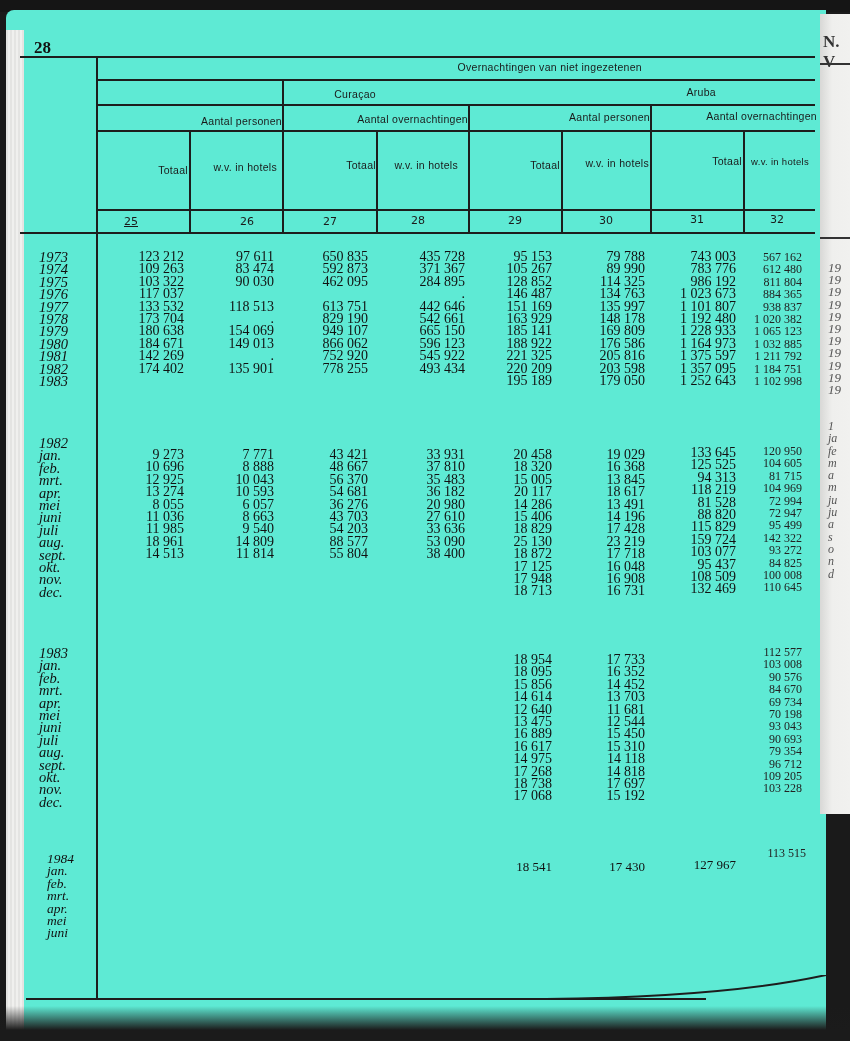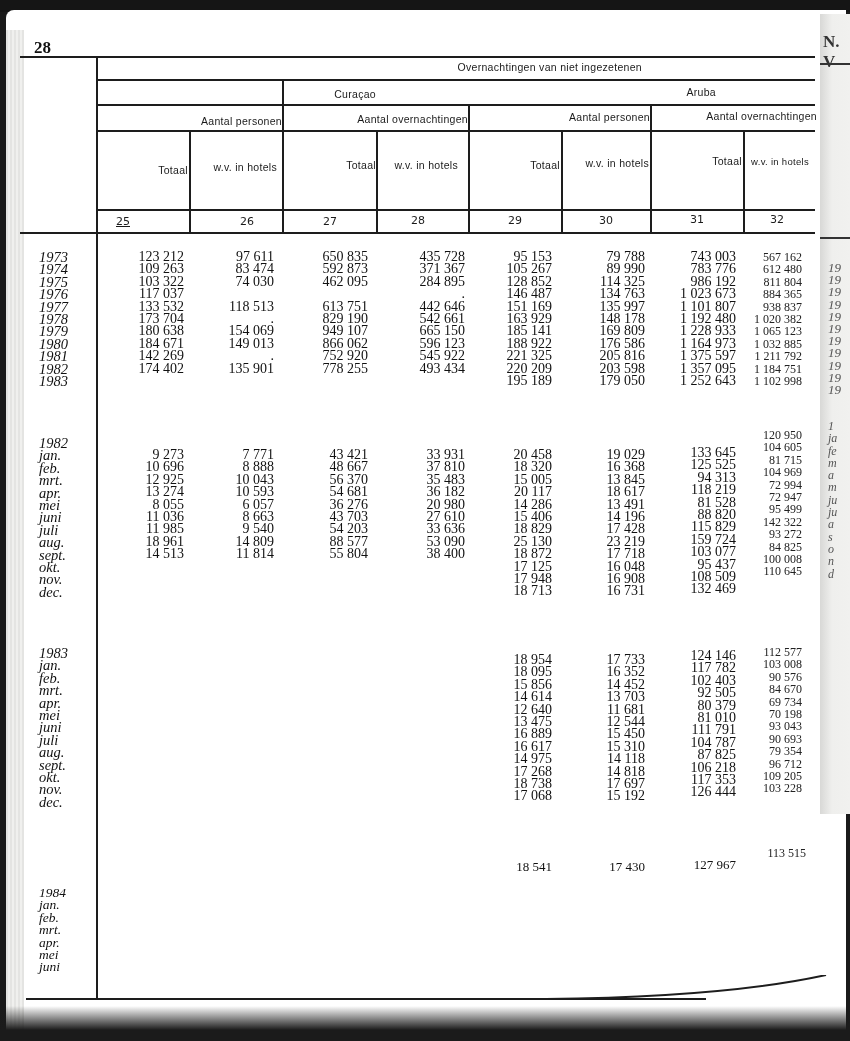--- a/index.html
+++ b/index.html
@@ -4,21 +4,21 @@
 <style>
   html, body { margin:0; padding:0; }
   body {
     width:850px; height:1041px; overflow:hidden; position:relative;
     background:#1a1a1a;
     font-family:"Liberation Serif", serif;
   }
   .topbar { position:absolute; left:0; top:0; width:850px; height:12px; background:#151515; }
   .page {
     position:absolute; left:6px; top:10px; width:820px; height:1020px;
-    background:#ffffff; border-top-left-radius:8px;padding-left:20px;
+    background:#5eead4; border-top-left-radius:8px;
   }
   .page-edge {
     position:absolute; left:0; top:20px; width:18px; height:1000px;
     background:repeating-linear-gradient(90deg,#e4e4e2 0 2px,#f0f0ee 2px 4px);
   }
   .right-page {
     position:absolute; left:820px; top:14px; width:30px; height:800px;
     background:linear-gradient(90deg,#d8d8d6,#efefed 40%,#f1f1ef);
   }
   .right-page .rp-title { position:absolute; left:3px; top:18px; font-size:17px; font-weight:bold; color:#333; }
@@ -85,21 +85,21 @@
 
   <div class="hdr" style="left:92px; top:153px; width:90px;">Totaal</div>
   <div class="hdr" style="left:185px; top:150px; width:90px; width:86px;">w.v. in hotels</div>
   <div class="hdr" style="left:278px; top:148px; width:92px;">Totaal</div>
   <div class="hdr" style="left:372px; top:148px; width:80px;">w.v. in hotels</div>
   <div class="hdr" style="left:464px; top:148px; width:90px;">Totaal</div>
   <div class="hdr" style="left:557px; top:146px; width:86px;">w.v. in hotels</div>
   <div class="hdr" style="left:646px; top:144px; width:90px;">Totaal</div>
   <div class="hdr" style="left:739px; top:145px; width:64px; font-size:9.5px;">w.v. in hotels</div>
 
-  <div class="colnum" style="left:76px; top:205px; width:82px;text-decoration:underline;">25</div>
+  <div class="colnum" style="left:84px; top:205px; width:82px;text-decoration:underline;">25</div>
   <div class="colnum" style="left:185px; top:205px; width:112px;">26</div>
   <div class="colnum" style="left:278px; top:205px; width:92px;">27</div>
   <div class="colnum" style="left:372px; top:204px; width:80px;">28</div>
   <div class="colnum" style="left:464px; top:204px; width:90px;">29</div>
   <div class="colnum" style="left:557px; top:204px; width:86px;">30</div>
   <div class="colnum" style="left:646px; top:203px; width:90px;">31</div>
   <div class="colnum" style="left:739px; top:203px; width:64px;">32</div>
 
   <div class="rowlabels" style="top:241px;">
     <div>1973</div>
@@ -124,21 +124,21 @@
       <div>173 704</div>
       <div>180 638</div>
       <div>184 671</div>
       <div>142 269</div>
       <div>174 402</div>
       <div></div>
   </div>
   <div class="col" style="left:190px; top:241px; width:78px;">
     <div>97 611</div>
       <div>83 474</div>
-      <div>74 030</div>
+      <div>90 030</div>
       <div></div>
       <div>118 513</div>
       <div>.</div>
       <div>154 069</div>
       <div>149 013</div>
       <div>.</div>
       <div>135 901</div>
       <div></div>
   </div>
   <div class="col" style="left:280px; top:241px; width:82px;">
@@ -314,21 +314,21 @@
       <div>118 219</div>
       <div>81 528</div>
       <div>88 820</div>
       <div>115 829</div>
       <div>159 724</div>
       <div>103 077</div>
       <div>95 437</div>
       <div>108 509</div>
       <div>132 469</div>
   </div>
-  <div class="col small" style="left:740px; top:419px; width:56px;text-align:right;">
+  <div class="col small" style="left:740px; top:435px; width:56px;text-align:right;">
     <div>120 950</div>
       <div>104 605</div>
       <div>81 715</div>
       <div>104 969</div>
       <div>72 994</div>
       <div>72 947</div>
       <div>95 499</div>
       <div>142 322</div>
       <div>93 272</div>
       <div>84 825</div>
@@ -372,50 +372,36 @@
       <div>13 703</div>
       <div>11 681</div>
       <div>12 544</div>
       <div>15 450</div>
       <div>15 310</div>
       <div>14 118</div>
       <div>14 818</div>
       <div>17 697</div>
       <div>15 192</div>
   </div>
-  <div class="col" style="left:650px; top:640px; width:80px;">
-    <div>124 146</div>
-      <div>117 782</div>
-      <div>102 403</div>
-      <div>92 505</div>
-      <div>80 379</div>
-      <div>81 010</div>
-      <div>111 791</div>
-      <div>104 787</div>
-      <div>87 825</div>
-      <div>106 218</div>
-      <div>117 353</div>
-      <div>126 444</div>
-  </div>
   <div class="col small" style="left:740px; top:636px; width:56px;text-align:right;">
     <div>112 577</div>
       <div>103 008</div>
       <div>90 576</div>
       <div>84 670</div>
       <div>69 734</div>
       <div>70 198</div>
       <div>93 043</div>
       <div>90 693</div>
       <div>79 354</div>
       <div>96 712</div>
       <div>109 205</div>
       <div>103 228</div>
   </div>
 
-  <div class="rowlabels" style="top:877px; font-size:13.5px;">
+  <div class="rowlabels" style="top:843px; font-size:13.5px;margin-left:8px;">
     <div>1984</div>
     <div>jan.</div>
       <div>feb.</div>
       <div>mrt.</div>
       <div>apr.</div>
       <div>mei</div>
       <div>juni</div>
   </div>
   <div class="col" style="left:470px; top:851px; width:76px; font-size:13px;">
     <div>18 541</div>

